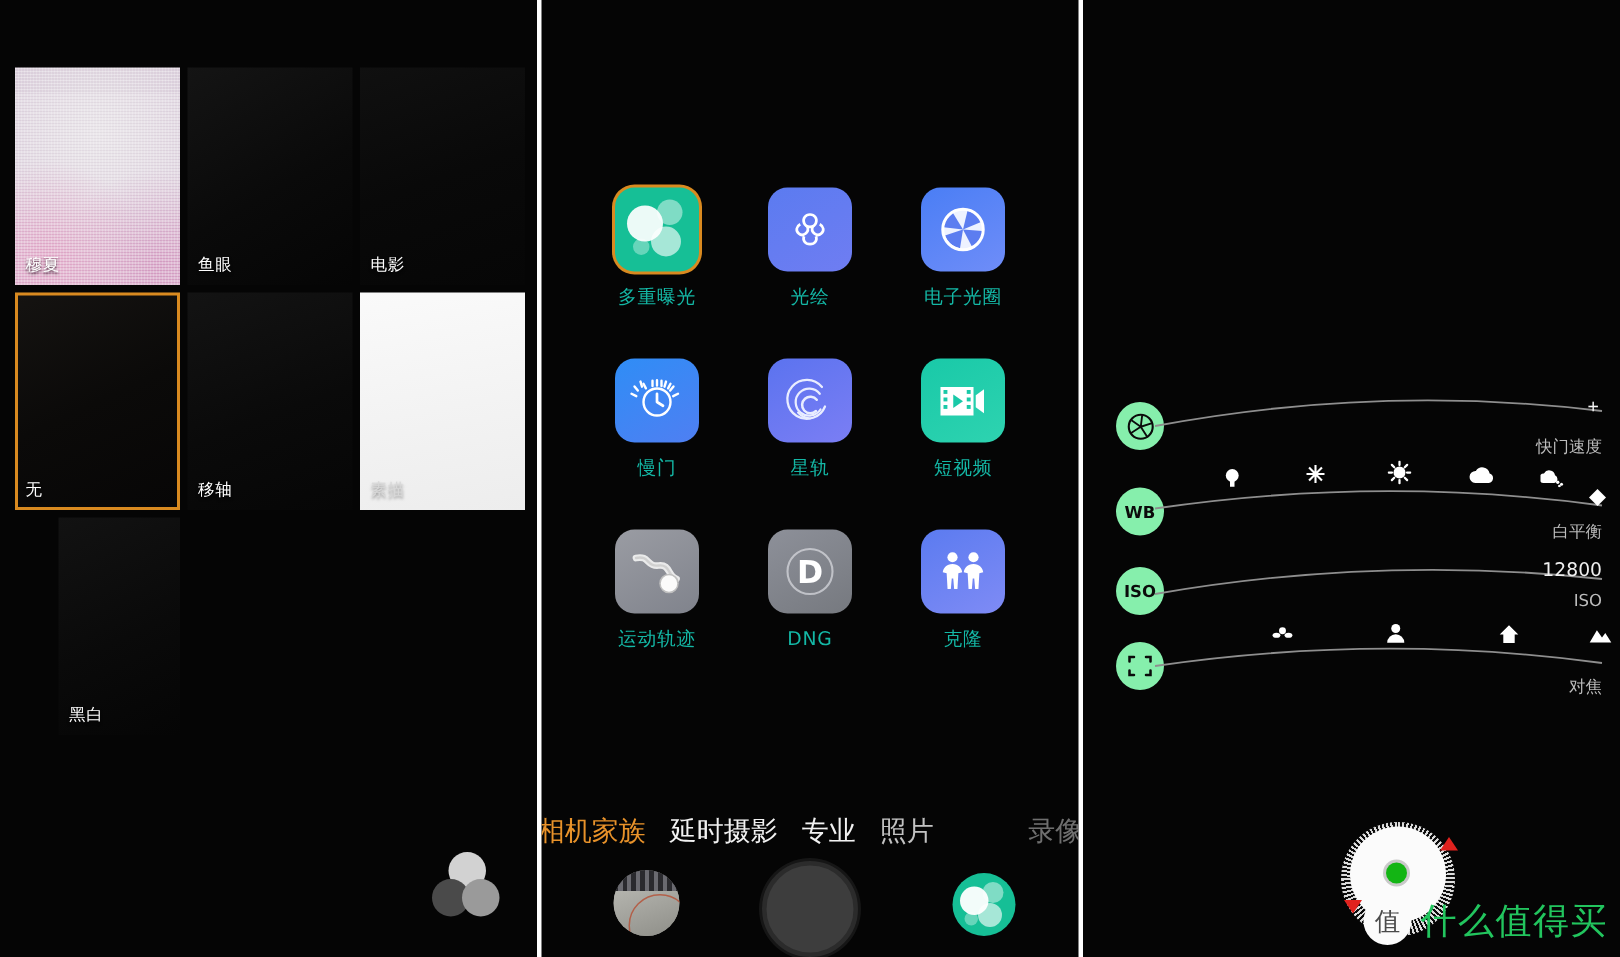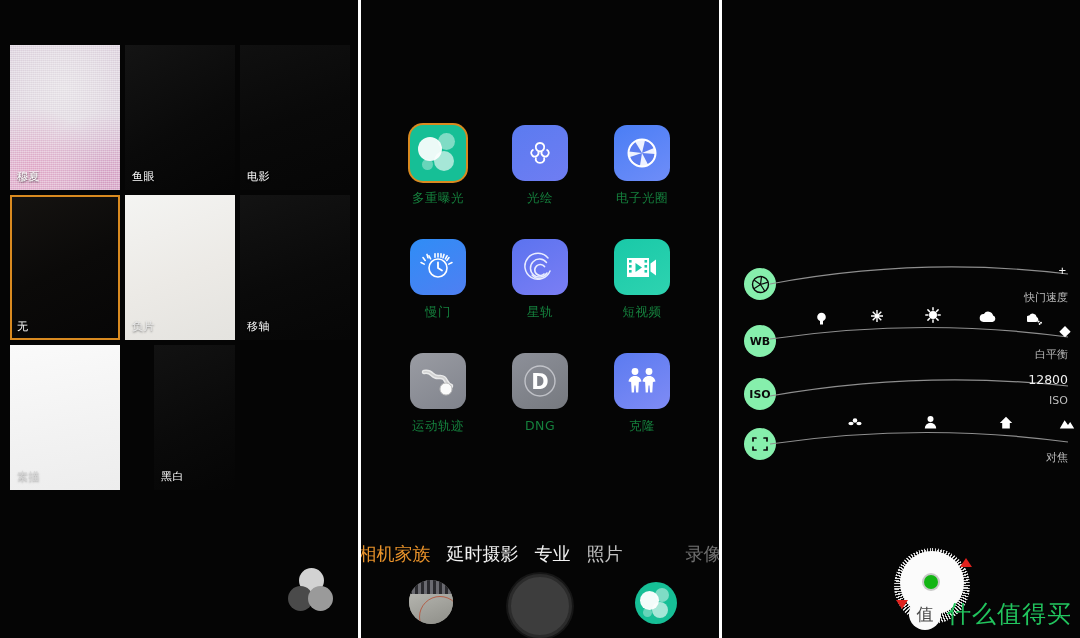--- a/index.html
+++ b/index.html
@@ -60,21 +60,21 @@
 
   
   .app-grid{
     position:absolute;left:26px;top:125px;width:306px;
     display:grid;grid-template-columns:repeat(3,1fr);row-gap:32px;
   }
   .appcell{display:flex;flex-direction:column;align-items:center;}
   .appicon{width:56px;height:56px;border-radius:13px;position:relative;overflow:hidden;
     display:flex;align-items:center;justify-content:center;}
   .appcell.sel .appicon{box-shadow:0 0 0 2px #d98a20;}
-  .applabel{margin-top:9px;font-size:12.5px;color:#15803d;letter-spacing:.5px;
+  .applabel{margin-top:9px;font-size:12.5px;color:#14b8a6;letter-spacing:.5px;
     font-family:"DejaVu Sans","Liberation Sans",sans-serif;}
   .ic-green{background:#16bf96;}
   .ic-blue{background:linear-gradient(150deg,#5b7bf0,#6f7df2);}
   .ic-blue2{background:linear-gradient(150deg,#4a7ef5,#6f8df8);}
   .ic-blue3{background:linear-gradient(150deg,#2f8df6,#4f7ff2);}
   .ic-blue4{background:linear-gradient(150deg,#5b73ef,#7b7ef4);}
   .ic-teal{background:linear-gradient(150deg,#19c9a8,#2ed3b0);}
   .ic-gray{background:linear-gradient(150deg,#9a9ca3,#80838c);}
   .ic-gray2{background:linear-gradient(150deg,#8d9099,#76797f);}
   .ic-blue5{background:linear-gradient(150deg,#5b7bf0,#7f8bf5);}
@@ -162,23 +162,20 @@
       <div class="fcell sw-dark">
         <span class="flabel">鱼眼</span>
       </div>
       <div class="fcell sw-dark2">
         <span class="flabel">电影</span>
       </div>
 
       <div class="fcell sw-none sel">
         <span class="flabel">无</span>
       </div>
-      <div class="fcell sw-neg">
-        <span class="flabel">负片</span>
-      </div>
 
       <div class="fcell sw-tilt">
         <span class="flabel">移轴</span>
       </div>
       <div class="fcell sw-sketch">
         <span class="flabel">素描</span>
       </div>
       <div class="fcell sw-bw">
         <span class="flabel">黑白</span>
       </div>

